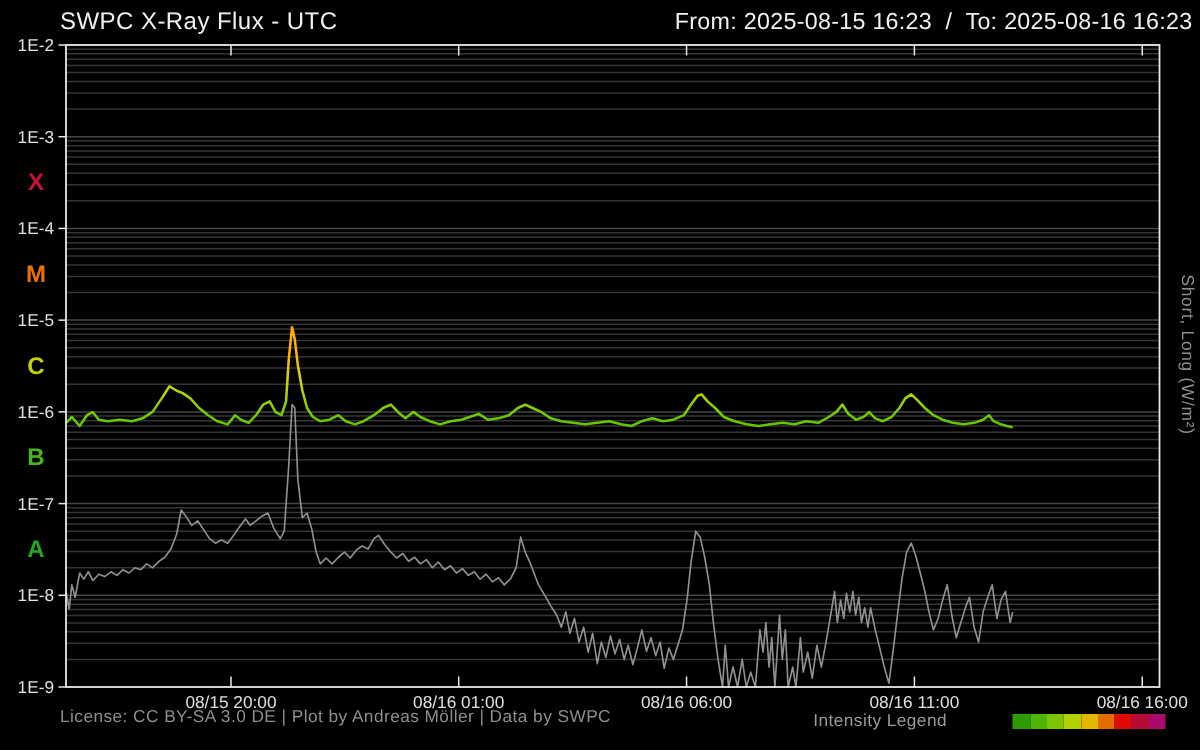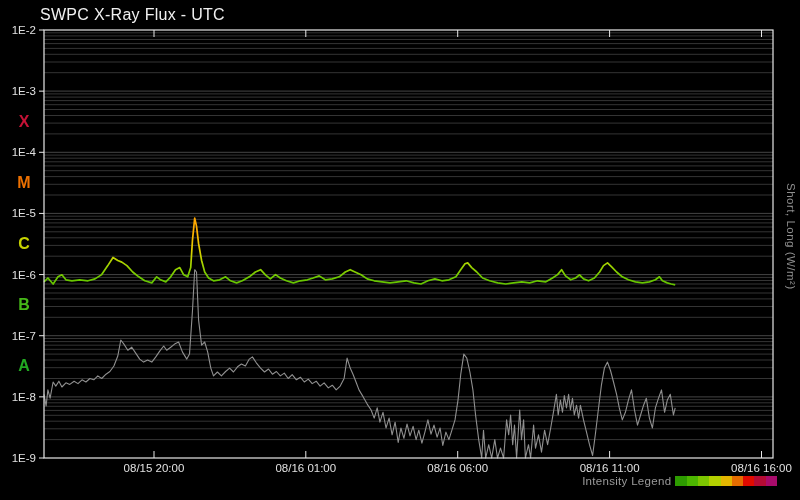--- a/index.html
+++ b/index.html
@@ -2,21 +2,21 @@
 <html><head>
 <meta charset="utf-8">
 <style>
   html,body{margin:0;padding:0;background:#000;}
   #app{position:relative;width:800px;height:500px;background:#000;overflow:hidden;
        font-family:"Liberation Sans","DejaVu Sans",sans-serif;}
   #plot-svg{position:absolute;left:0;top:0;}
   .hdr-title{position:absolute;left:40px;top:6px;font-size:16px;color:#f0f0f0;letter-spacing:.3px;}
   .hdr-range{position:absolute;right:5px;top:6px;font-size:15.5px;color:#f0f0f0;white-space:pre;letter-spacing:.2px;}
   .footer-license{position:absolute;left:40px;top:472px;font-size:11.5px;color:#8e8e8e;letter-spacing:.3px;}
-  .legend-row{position:absolute;right:23px;top:475px;display:flex;align-items:center;}
+  .legend-row{position:absolute;right:23px;top:475px;display:flex;align-items:center;gap:40px;}
   .legend-label{font-size:11.5px;color:#9a9a9a;margin-right:4px;letter-spacing:.3px;}
   .legend-swatches{display:flex;height:10px;}
   .legend-swatches div{width:11.3px;height:10px;}
   .right-axis-label{position:absolute;right:3px;top:183px;writing-mode:vertical-rl;
        font-size:11.5px;color:#8e8e8e;letter-spacing:.5px;}
 </style>
 </head>
 <body>
 
 <div id="app">
@@ -127,21 +127,23 @@
           <stop offset="0.589" stop-color="#a8d400"></stop>
           <stop offset="0.748" stop-color="#6cc900"></stop>
           <stop offset="1.000" stop-color="#55b800"></stop>
         </linearGradient>
       </defs>
       <path d="M44.0 394.3 L46.1 406.0 L47.9 389.9 L50.1 398.2 L53.1 382.0 L55.8 386.1 L58.9 381.2 L61.9 387.0 L65.9 382.8 L69.8 384.4 L74.1 381.2 L78.0 383.6 L82.0 379.8 L85.9 382.0 L89.9 378.5 L93.8 379.8 L97.8 375.9 L101.7 378.5 L106.0 374.2 L109.9 371.5 L113.9 366.0 L117.8 356.0 L120.8 340.0 L123.9 344.1 L127.8 350.2 L131.8 347.2 L135.7 353.1 L139.7 359.1 L143.6 362.1 L147.6 360.0 L151.8 362.1 L155.8 356.9 L159.7 351.1 L163.7 346.0 L166.7 350.2 L170.7 347.2 L174.6 344.1 L178.6 342.0 L182.5 352.1 L186.8 359.1 L189.5 354.1 L192.5 310.3 L194.7 269.7 L196.5 272.0 L198.6 320.1 L201.6 345.2 L204.7 342.0 L207.7 352.1 L210.8 368.1 L213.5 375.9 L217.4 372.0 L221.4 375.9 L225.6 371.5 L229.6 368.1 L233.5 372.0 L237.5 366.8 L241.4 364.0 L245.4 366.0 L249.3 359.1 L252.4 356.9 L256.3 362.8 L260.6 368.1 L264.5 372.0 L268.5 369.0 L272.4 374.2 L276.4 371.5 L280.3 375.9 L284.3 373.1 L288.2 378.5 L292.2 374.7 L296.4 379.8 L300.4 377.2 L304.3 382.0 L308.3 379.1 L312.2 383.6 L316.2 381.2 L320.1 386.1 L324.1 382.8 L328.3 387.9 L332.3 385.2 L336.2 389.9 L340.2 386.1 L344.1 378.5 L347.1 358.1 L350.2 368.1 L353.2 374.7 L356.3 382.8 L359.0 389.9 L363.2 396.9 L367.2 404.1 L371.1 410.0 L374.2 418.1 L377.2 407.9 L379.9 422.2 L383.0 412.3 L386.0 428.0 L389.1 418.1 L392.1 434.8 L395.1 422.2 L398.2 442.4 L400.9 428.0 L403.9 438.3 L407.0 424.0 L410.0 435.9 L413.1 426.3 L416.1 439.6 L418.8 430.2 L421.9 443.1 L424.9 432.1 L427.9 419.9 L431.0 434.2 L434.0 425.1 L437.1 437.1 L440.1 428.0 L442.8 445.5 L445.9 432.1 L448.9 439.6 L451.9 430.2 L455.0 419.9 L458.0 400.1 L460.7 374.7 L463.8 354.1 L466.8 358.1 L469.9 372.0 L472.9 389.9 L475.6 415.3 L478.7 439.6 L481.7 458.0 L483.5 430.2 L485.7 458.0 L488.7 444.7 L491.7 458.0 L494.8 439.6 L497.5 458.0 L500.5 448.1 L503.6 458.0 L506.6 419.9 L508.7 434.8 L510.6 415.0 L512.7 444.7 L514.5 425.1 L516.6 458.0 L519.7 410.0 L521.5 439.6 L523.6 419.9 L525.4 458.0 L528.5 444.7 L530.6 458.0 L533.6 425.1 L535.5 448.1 L538.5 434.8 L541.5 452.1 L544.6 430.2 L547.6 444.7 L550.7 428.0 L553.4 412.3 L556.4 394.3 L558.2 415.0 L560.4 400.1 L562.5 412.3 L564.3 395.6 L566.5 407.9 L568.6 394.3 L570.4 410.0 L572.5 398.2 L574.3 415.0 L576.5 405.2 L578.6 418.1 L580.4 405.2 L583.5 419.9 L586.5 432.1 L589.5 444.7 L592.6 455.5 L595.3 434.8 L598.3 410.0 L601.4 385.2 L604.4 368.1 L607.5 362.1 L610.5 370.5 L613.5 382.0 L616.6 394.3 L619.3 407.9 L622.3 419.9 L625.4 412.3 L628.4 400.1 L631.5 389.9 L634.5 410.0 L637.5 425.1 L640.6 415.0 L643.6 405.2 L646.3 398.2 L649.4 418.1 L652.4 428.0 L655.4 407.9 L658.5 398.2 L661.5 389.9 L664.6 412.3 L667.3 400.1 L670.3 394.3 L673.4 415.0 L675.2 407.9" fill="none" stroke="#909090" stroke-width="1.1" stroke-linejoin="round"></path>
       <path d="M44.0 281.9 L47.9 278.0 L53.1 284.0 L58.0 276.8 L61.9 274.8 L65.9 279.8 L71.9 280.8 L79.8 279.8 L88.0 280.8 L95.0 278.9 L101.7 274.6 L107.8 265.6 L113.0 257.5 L117.8 260.5 L121.8 262.1 L126.9 265.6 L132.7 272.0 L138.8 276.8 L144.8 280.8 L151.8 282.9 L156.7 276.8 L160.6 279.8 L165.8 281.9 L170.7 276.8 L175.5 269.7 L179.8 267.6 L183.7 274.8 L187.7 276.8 L190.7 267.6 L192.5 239.8 L194.7 218.1 L196.5 226.1 L198.6 243.7 L201.6 260.5 L204.7 272.0 L208.6 278.0 L213.5 280.8 L219.6 279.8 L225.6 276.8 L230.5 280.8 L236.6 282.9 L242.3 280.8 L249.3 276.8 L255.4 272.0 L260.6 269.7 L265.4 274.8 L270.3 278.9 L275.5 274.6 L280.3 278.0 L286.4 280.8 L293.4 282.9 L300.4 280.8 L307.4 279.8 L313.1 278.0 L319.2 275.9 L325.3 279.8 L332.3 278.9 L339.2 276.8 L345.3 272.0 L350.2 269.7 L355.0 272.0 L361.1 274.8 L367.2 278.9 L374.2 280.8 L382.1 281.9 L390.0 282.9 L398.2 281.9 L406.1 280.8 L414.0 282.9 L421.0 284.0 L427.9 280.8 L434.9 278.9 L441.9 280.8 L448.9 279.8 L455.9 276.8 L460.7 269.7 L465.0 263.8 L467.7 262.9 L471.7 267.6 L476.8 272.0 L482.6 278.0 L489.6 280.8 L497.8 282.9 L505.7 284.0 L513.6 282.9 L521.8 281.9 L529.7 282.9 L537.6 280.8 L545.5 281.9 L552.5 278.0 L557.6 274.6 L561.6 269.7 L565.5 275.9 L570.7 279.8 L575.6 278.0 L579.5 274.8 L583.5 278.9 L588.6 280.8 L594.4 278.0 L599.6 272.0 L603.5 265.6 L607.5 262.9 L611.4 266.6 L616.6 272.0 L622.3 276.8 L628.4 279.8 L635.4 281.9 L642.4 282.9 L649.4 281.9 L655.4 279.8 L659.4 276.8 L662.4 280.8 L667.3 282.9 L671.2 284.0 L675.2 284.8" fill="none" stroke="url(#intensityGrad)" stroke-width="1.7" stroke-linejoin="round"></path>
       <rect x="44" y="30" width="729" height="428" fill="none" stroke="#e8e8e8" stroke-width="1.2"></rect>
     </svg>
   <div class="hdr-title">SWPC X-Ray Flux - UTC</div>
+  <div class="hdr-range">From: 2025-08-15 16:23  /  To: 2025-08-16 16:23</div>
   <div class="right-axis-label">Short, Long (W/m²)</div>
+  <div class="footer-license">License: CC BY-SA 3.0 DE | Plot by Andreas Möller | Data by SWPC</div>
   <div class="legend-row">
     <span class="legend-label">Intensity Legend</span>
     <span class="legend-swatches">
         <div style="background: rgb(45, 155, 0);"></div>
         <div style="background: rgb(76, 182, 0);"></div>
         <div style="background: rgb(124, 197, 0);"></div>
         <div style="background: rgb(179, 208, 0);"></div>
         <div style="background: rgb(227, 182, 0);"></div>
         <div style="background: rgb(229, 109, 0);"></div>
         <div style="background: rgb(224, 11, 0);"></div>

